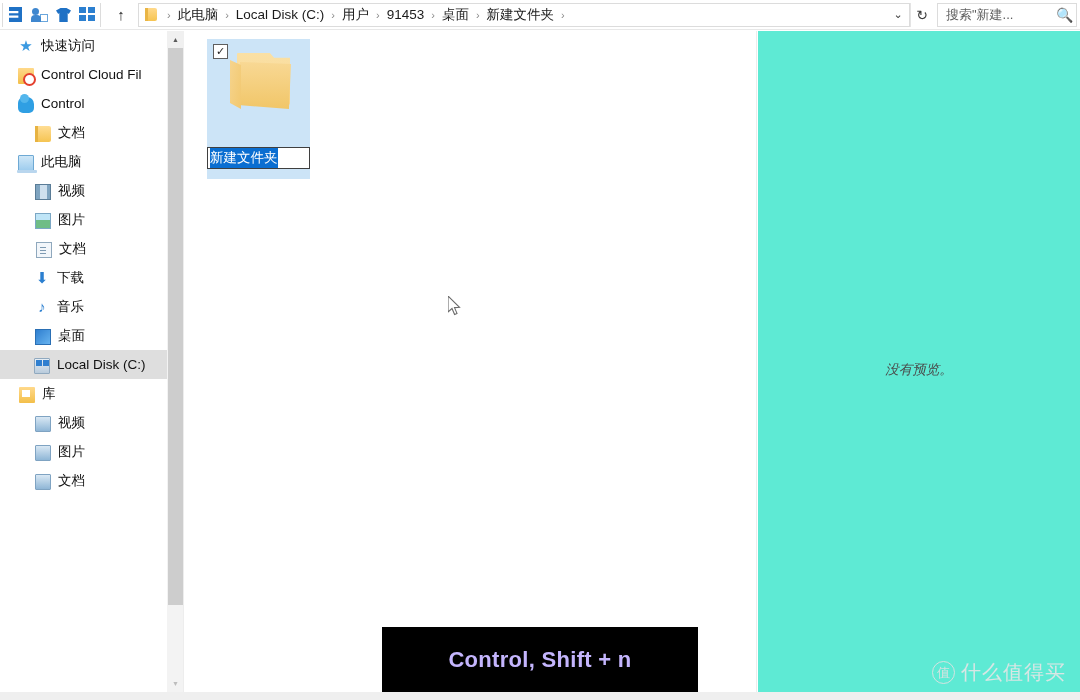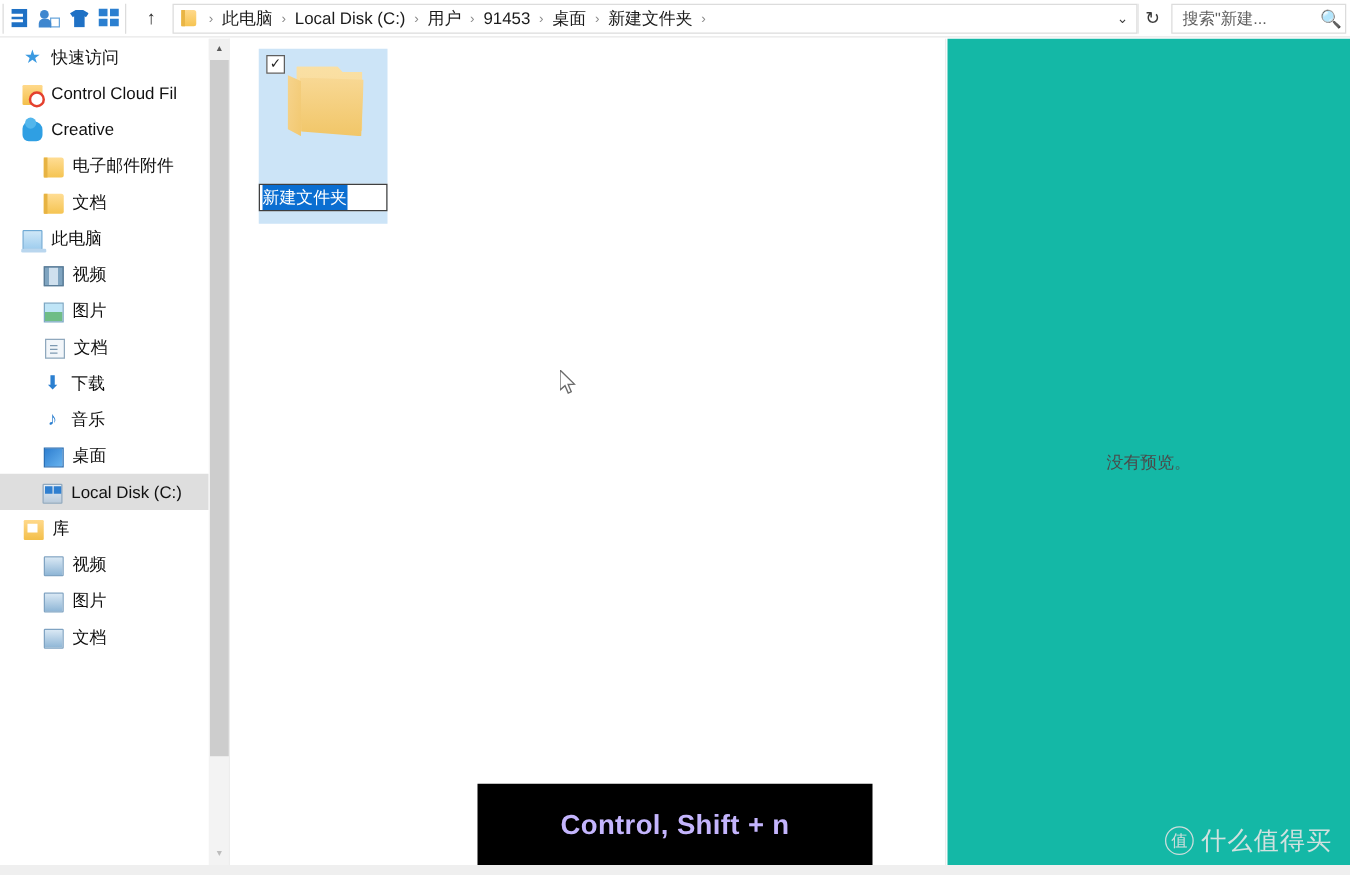--- a/index.html
+++ b/index.html
@@ -396,21 +396,22 @@
     left: 263px; top: 265px;
     width: 14px; height: 22px;
     pointer-events: none;
   }
 
   
   .preview {
     position: absolute;
     left: 758px; top: 31px;
     width: 322px; height: 661px;
-    background: #14b8a6;
+    background: #5eead4;
+    font-style: italic;
   }
   .preview-text {
     position: absolute;
     left: 0; right: 0;
     top: 330px;
     text-align: center;
     font-size: 13.5px;
     color: #4a4a4a;
   }
 
@@ -520,28 +521,24 @@
       <span class="ni-label">快速访问</span>
     </div>
 
     <div class="nav-item lvl0">
       <span class="ni-icon i-cc"></span>
       <span class="ni-label">Control Cloud Fil</span>
     </div>
 
     <div class="nav-item lvl0">
       <span class="ni-icon i-onedrive"></span>
-      <span class="ni-label">Creative</span>
-    </div>
-
-
-    <div class="nav-item lvl1">
-      <span class="ni-icon i-folder"></span>
-      <span class="ni-label">电子邮件附件</span>
-    </div>
+      <span class="ni-label">Control</span>
+    </div>
+
+
 
     <div class="nav-item lvl1">
       <span class="ni-icon i-folder"></span>
       <span class="ni-label">文档</span>
     </div>
 
 
     <div class="nav-item lvl0">
       <span class="ni-icon i-pc"></span>
       <span class="ni-label">此电脑</span>

